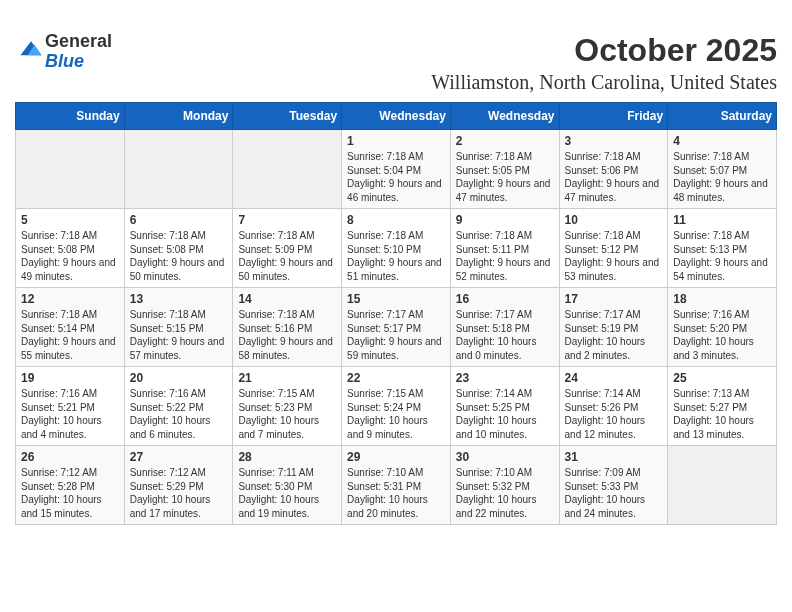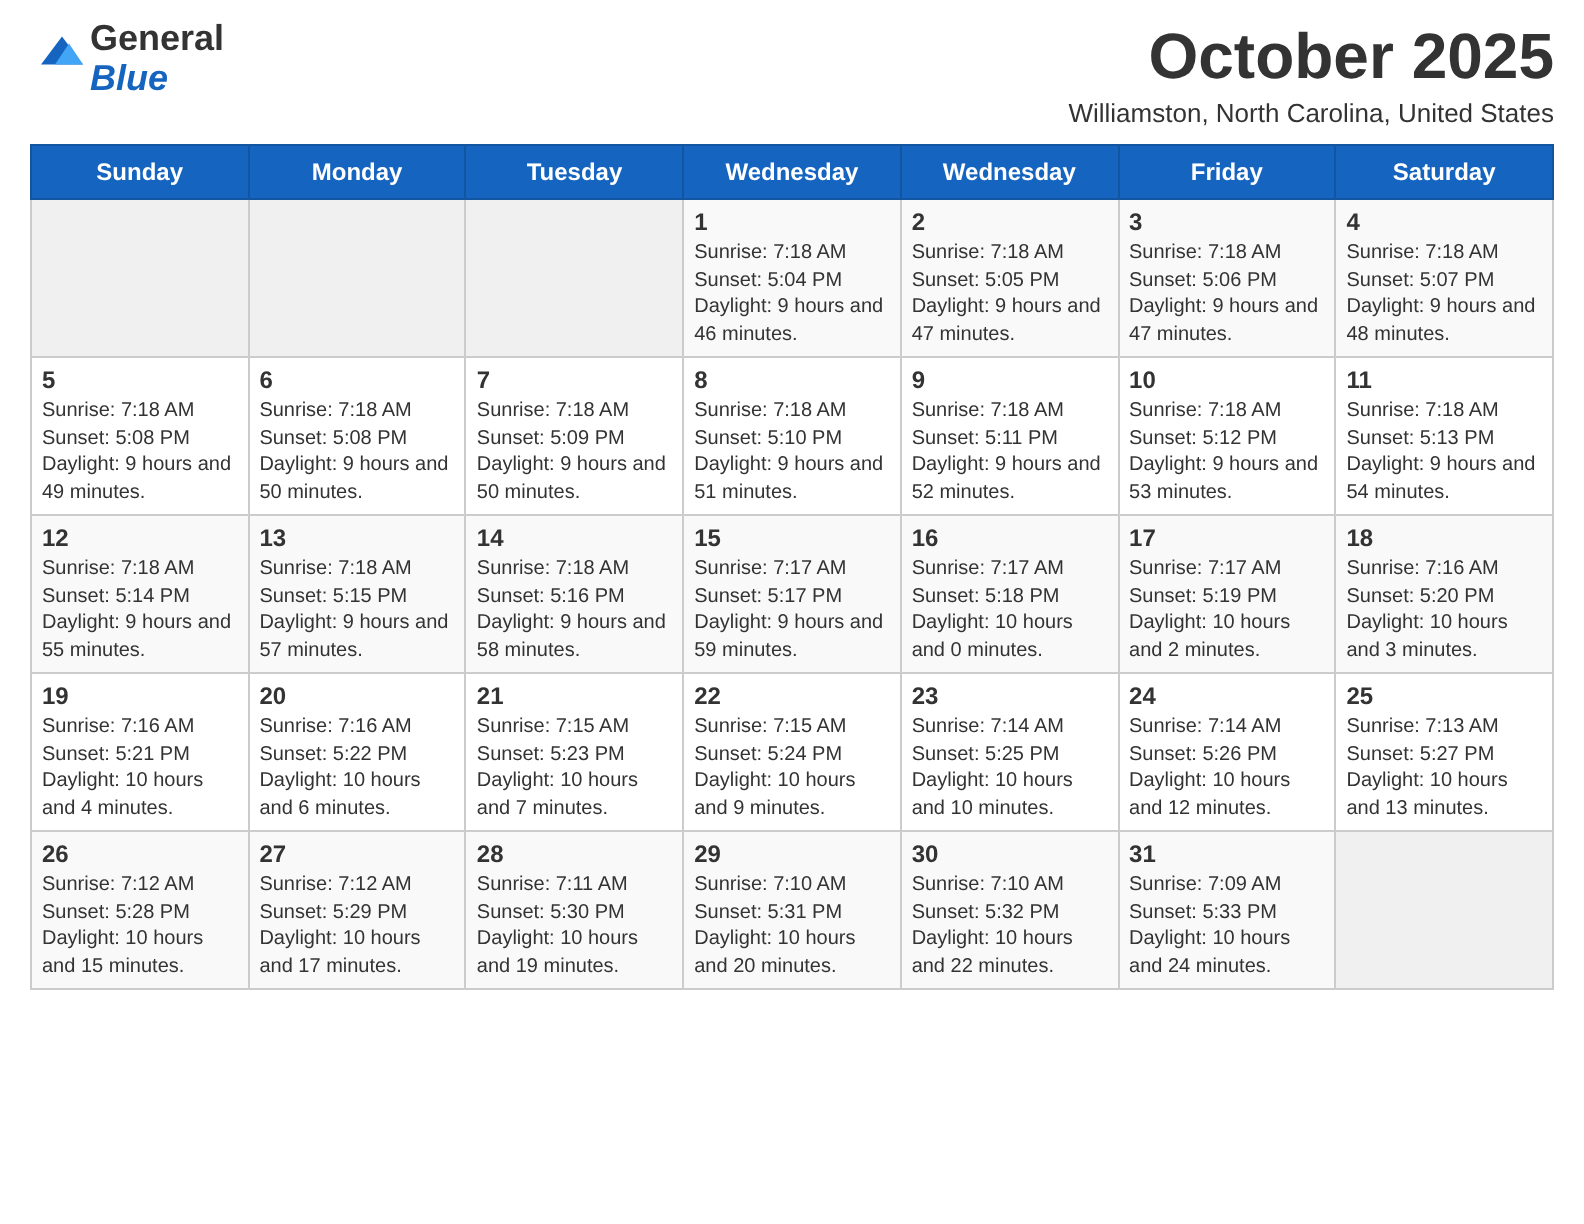--- a/index.html
+++ b/index.html
@@ -13,20 +13,21 @@
     .page {
       width: 792px;
       background: #fff;
       padding: 10px 15px 15px 15px;
     }
     .header {
       display: flex;
       align-items: flex-start;
       justify-content: space-between;
       margin-bottom: 8px;
+      margin-top: 22px;
     }
     .logo {
       display: flex;
       align-items: center;
       gap: 0px;
     }
     .logo-text {
       font-size: 18px;
       font-weight: bold;
       line-height: 1.1;
@@ -40,36 +41,37 @@
     }
     .title-block {
       text-align: right;
     }
     .calendar-title {
       font-size: 32px;
       font-weight: bold;
       color: #333;
     }
     .calendar-subtitle {
-      font-size: 13px;
+      font-size: 20px;
       color: #333;
       margin-top: 2px;
+      font-family: Liberation Serif, serif;
     }
     .calendar-table {
       width: 100%;
       border-collapse: collapse;
       border: 1px solid #ccc;
     }
     .calendar-table th {
       background: #1565c0;
       color: #fff;
       font-size: 12px;
       font-weight: bold;
       padding: 6px 4px;
-      text-align: center;
+      text-align: right;
       border: 1px solid #1255a0;
     }
     .calendar-table td {
       border: 1px solid #ccc;
       vertical-align: top;
       padding: 4px 5px;
       width: calc(100% / 7);
       min-height: 80px;
       background: #fff;
     }

